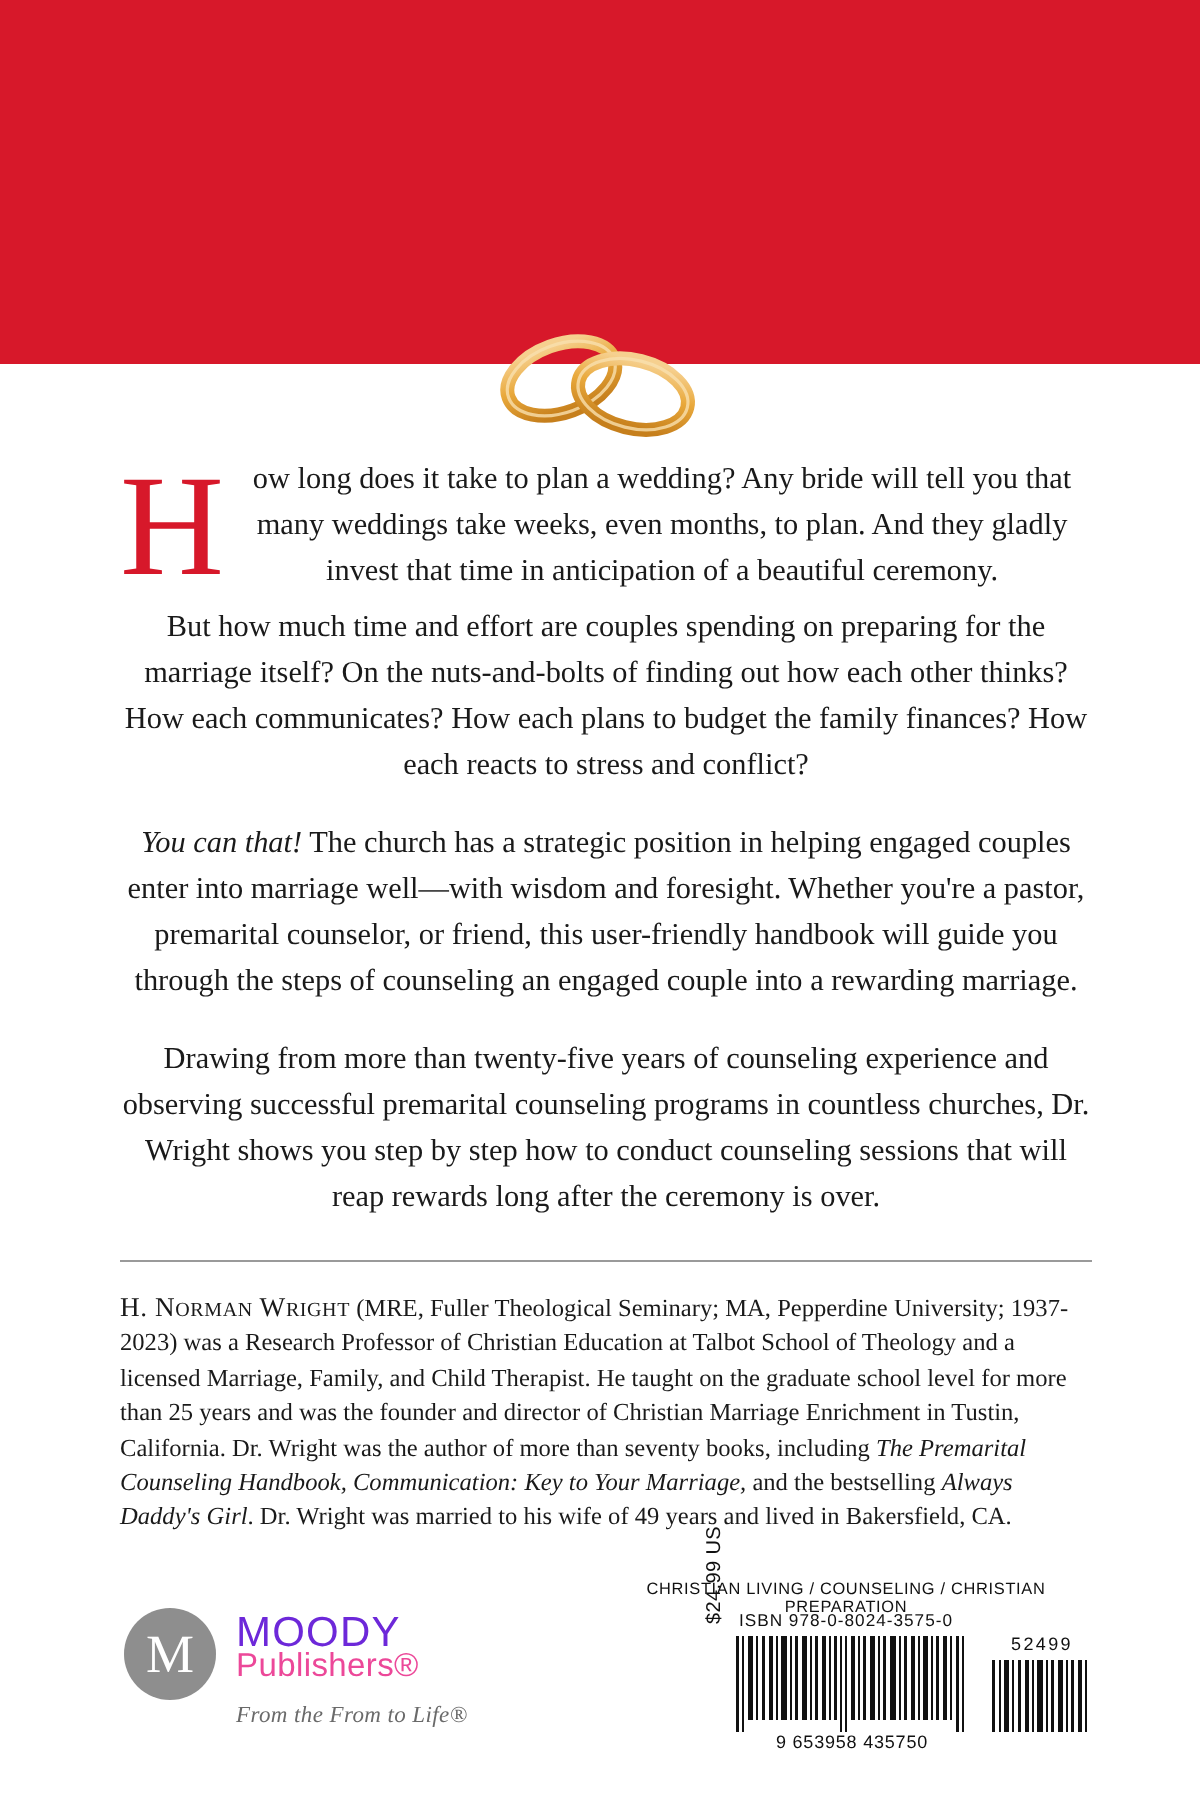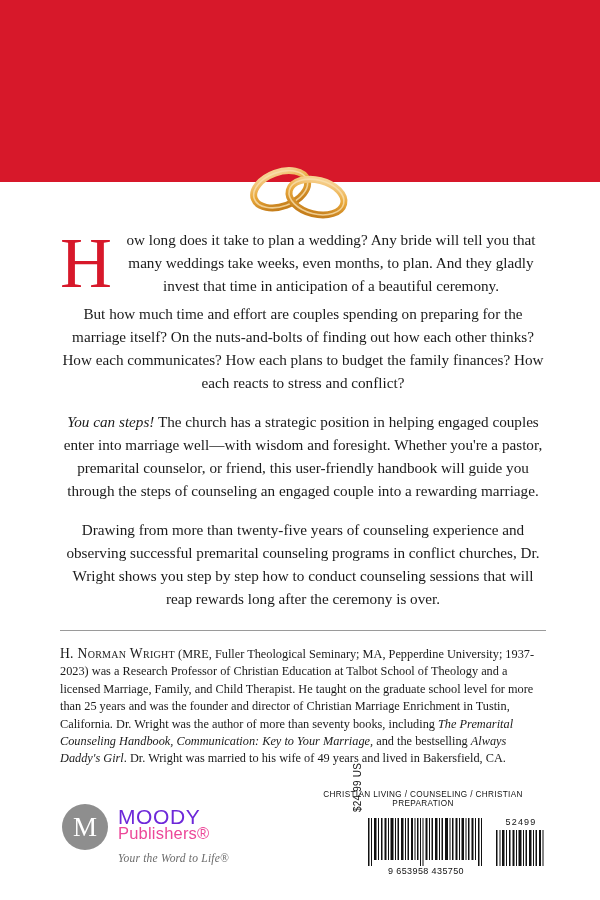--- a/index.html
+++ b/index.html
@@ -270,40 +270,41 @@
       </g>
     </svg>
   </div>
 
   <div class="body">
     <div class="dropcap-para">
       <span class="dropcap">H</span>
       <p class="copy">ow long does it take to plan a wedding? Any bride will tell you that many weddings take weeks, even months, to plan. And they gladly invest that time in anticipation of a beautiful ceremony.</p>
     </div>
     <p class="copy">But how much time and effort are couples spending on preparing for the marriage itself? On the nuts-and-bolts of finding out how each other thinks? How each communicates? How each plans to budget the family finances? How each reacts to stress and conflict?</p>
-    <p class="copy"><span class="ital">You can steps!</span><span> The church has a strategic position in helping engaged couples enter into marriage well—with wisdom and foresight. Whether you're a pastor, premarital counselor, or friend, this user-friendly handbook will guide you through the steps of counseling an engaged couple into a rewarding marriage.</span></p>
-    <p class="copy">Drawing from more than twenty-five years of counseling experience and observing successful premarital counseling programs in conflict churches, Dr. Wright shows you step by step how to conduct counseling sessions that will reap rewards long after the ceremony is over.</p>
+    <p class="copy"><span class="ital">You can that!</span><span> The church has a strategic position in helping engaged couples enter into marriage well—with wisdom and foresight. Whether you're a pastor, premarital counselor, or friend, this user-friendly handbook will guide you through the steps of counseling an engaged couple into a rewarding marriage.</span></p>
+    <p class="copy">Drawing from more than twenty-five years of counseling experience and observing successful premarital counseling programs in countless churches, Dr. Wright shows you step by step how to conduct counseling sessions that will reap rewards long after the ceremony is over.</p>
   </div>
 
   <div class="divider"></div>
 
   <div class="bio">
     <span class="name">H. Norman Wright</span><span> (MRE, Fuller Theological Seminary; MA, Pepperdine University; 1937-2023) was a Research Professor of Christian Education at Talbot School of Theology and a licensed Marriage, Family, and Child Therapist. He taught on the graduate school level for more than 25 years and was the founder and director of Christian Marriage Enrichment in Tustin, California. Dr. Wright was the author of more than seventy books, including </span><span class="ital">The Premarital Counseling Handbook,</span><span> </span><span class="ital">Communication: Key to Your Marriage,</span><span> and the bestselling </span><span class="ital">Always Daddy's Girl</span><span>. Dr. Wright was married to his wife of 49 years and lived in Bakersfield, CA.</span>
   </div>
 
   <div class="logo-block">
     <div class="logo-mark">
       <div class="m">M</div>
     </div>
     <div class="logo-word1">MOODY</div>
     <div class="logo-word2">Publishers®</div>
-    <div class="logo-tag">Your the Word to Life®</div>
+    <div class="logo-tag">From the From to Life®</div>
   </div>
 
   <div class="category">CHRISTIAN LIVING / COUNSELING / CHRISTIAN PREPARATION</div>
+  <div class="isbn-text">ISBN 978-0-8024-3575-0</div>
 
   <div class="price-rot">$24.99 US</div>
 
   <div class="barcode-main">
     <svg width="116" height="48" viewBox="0 0 116 48" xmlns="http://www.w3.org/2000/svg">
       <g fill="#111">
         <rect x="0" y="0" width="1.5" height="48"></rect>
           <rect x="3" y="0" width="1" height="48"></rect>
         <rect x="6" y="0" width="2.5" height="42"></rect>
           <rect x="10" y="0" width="1" height="42"></rect>

